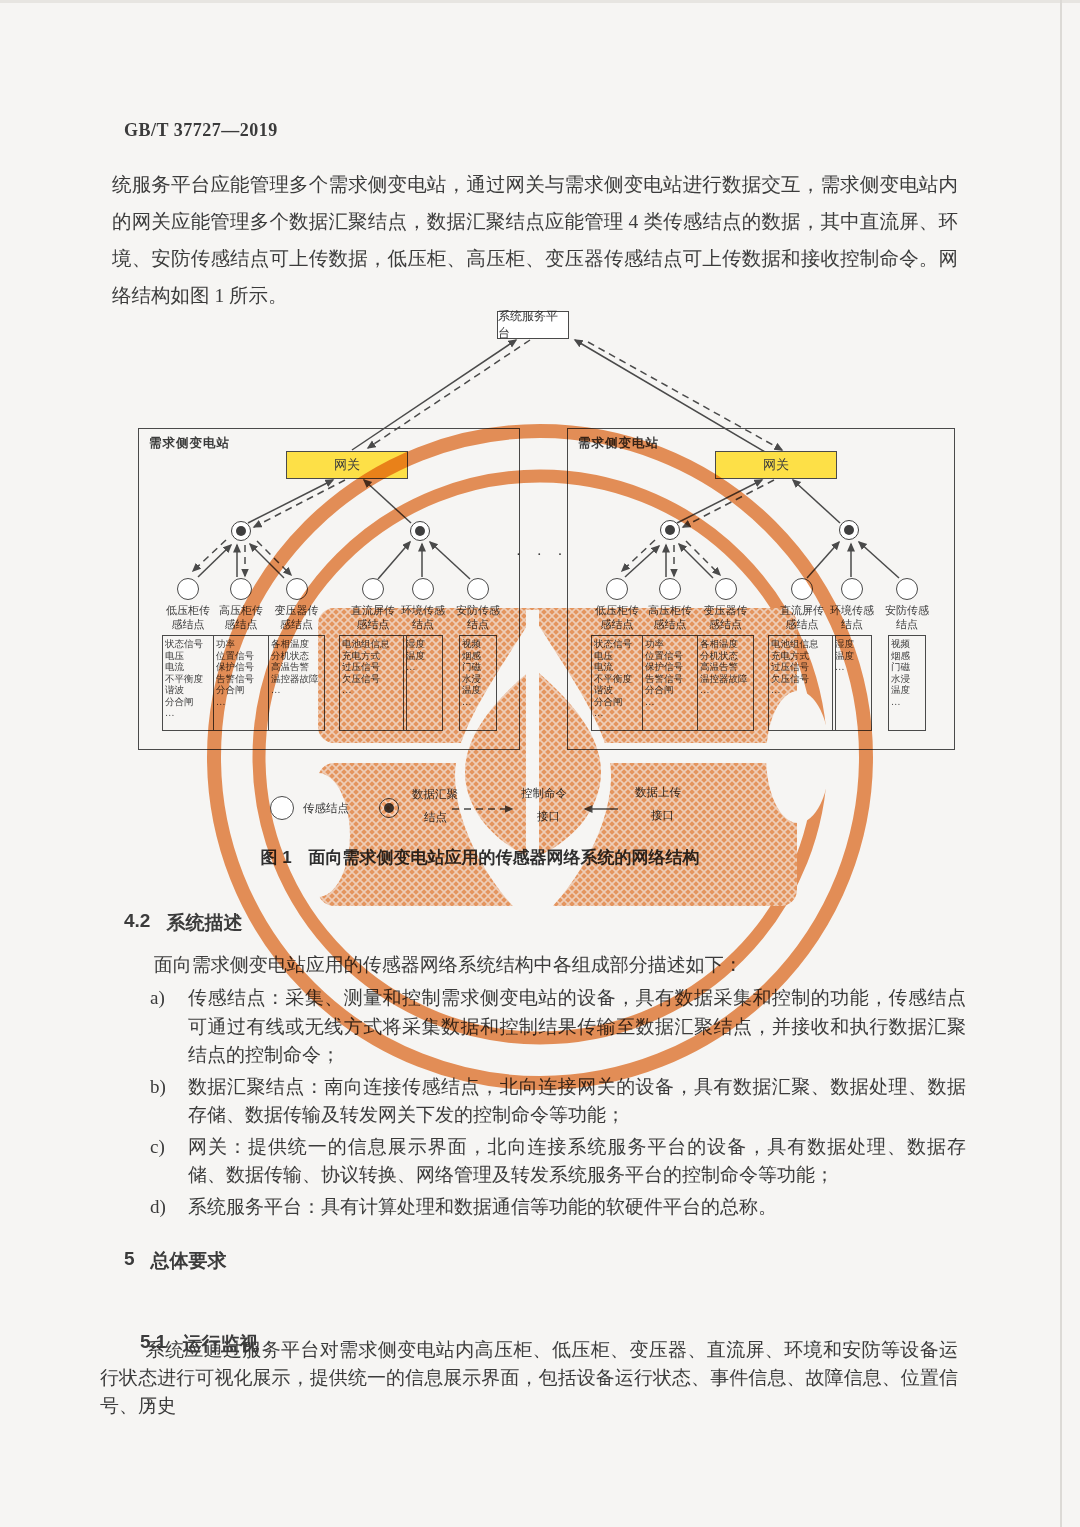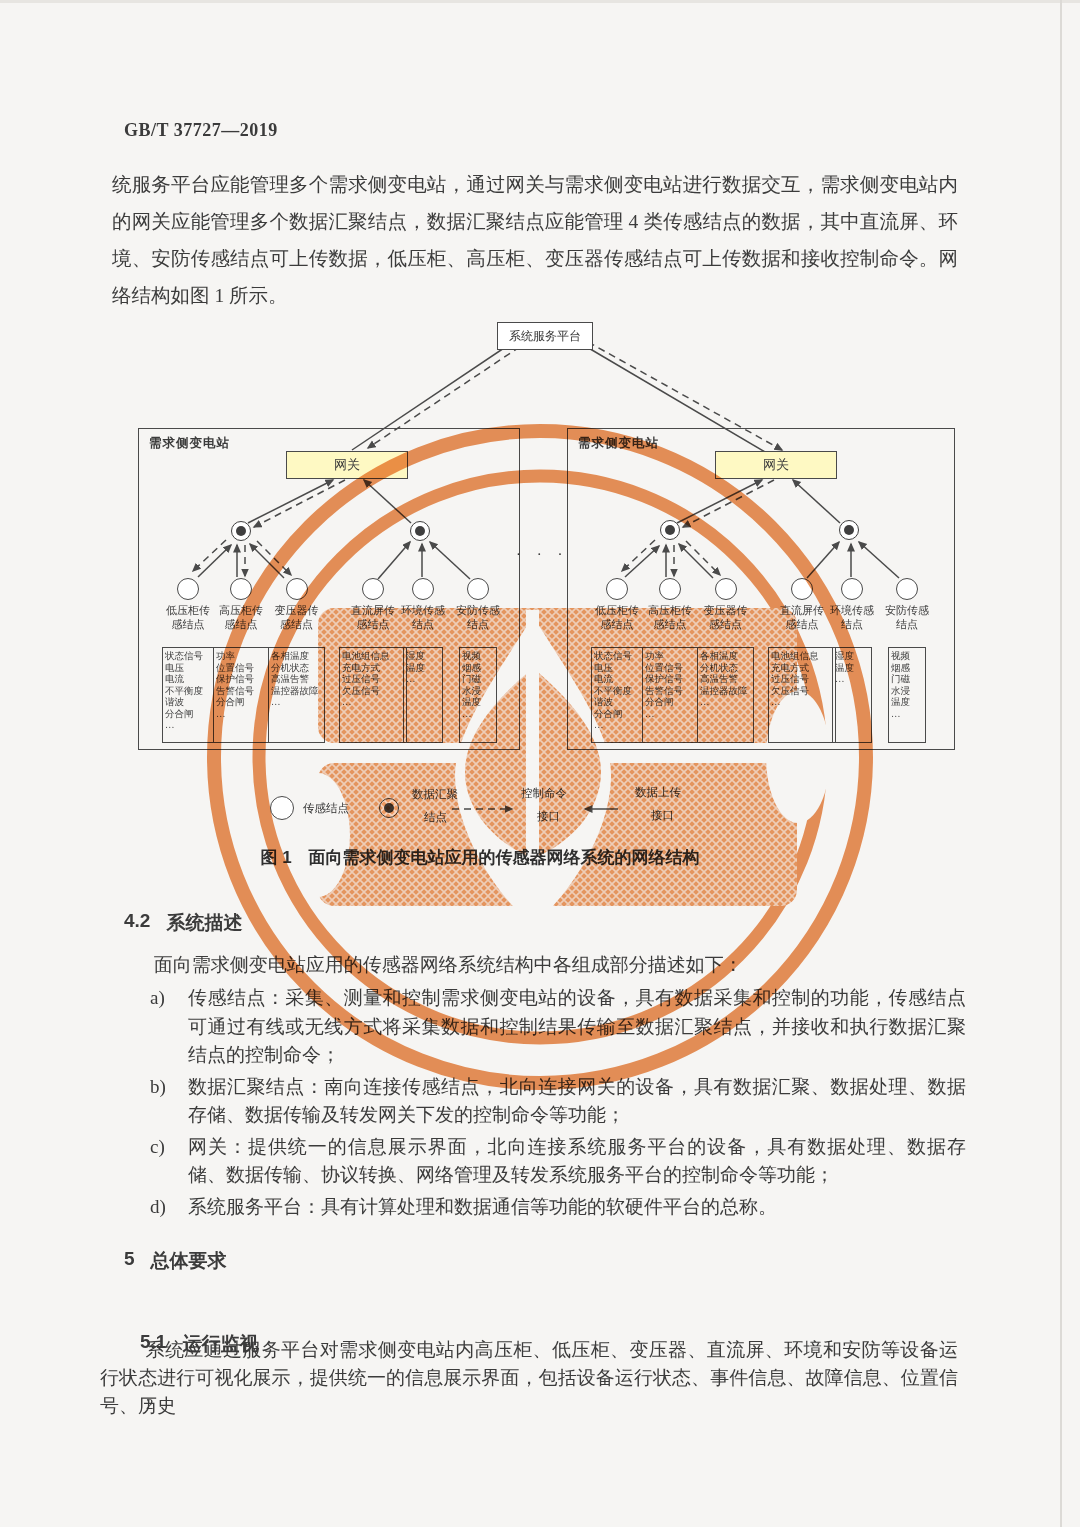--- a/index.html
+++ b/index.html
@@ -29,33 +29,33 @@
   .sec5{left:124px;top:1248px;}
   .sec51{left:140px;top:1303px;margin-top:28px;}
   .para5{left:100px;top:1336px;width:858px;font-size:19px;line-height:28px;text-indent:2.4em;text-align:justify;}
   .pageno{left:146px;top:1396px;font-size:15px;}
   
   .figure{left:0;top:300px;width:1080px;height:585px;}
   .figure svg.lines{position:absolute;left:0;top:0;}
   .fbox{position:absolute;border:1.4px solid var(--line);background:#fff;
         display:flex;align-items:center;justify-content:center;
         font-size:13px;color:#333;box-sizing:border-box;}
-  .platform{left:497px;top:22px;width:96px;height:28px;font-size:12px;}
+  .platform{left:497px;top:11px;width:72px;height:28px;font-size:12px;}
   .station{position:absolute;top:128px;height:322px;border:1.3px solid var(--line);box-sizing:border-box;}
   .station-1{left:138px;width:382px;}
   .station-2{left:567px;width:388px;}
   .st-label{position:absolute;left:10px;top:6px;font-size:12.5px;letter-spacing:1px;font-weight:bold;}
   .gateway{position:absolute;top:22px;left:147px;width:122px;height:28px;border:1.3px solid var(--line);
-           background:#fef9c3;display:flex;align-items:center;justify-content:center;font-size:13px;box-sizing:border-box;}
+           background:#fde047;display:flex;align-items:center;justify-content:center;font-size:13px;box-sizing:border-box;}
   .sensors{position:absolute;left:0;top:0;width:100%;height:100%;}
   .sensor{position:absolute;top:149px;display:flex;flex-direction:column;align-items:center;justify-content:space-between;}
   .sensor .scircle{width:20px;height:20px;border:1.4px solid var(--line);border-radius:50%;background:#fff;}
   .sensor .slabel{margin-top:3px;font-size:11px;line-height:14px;white-space:nowrap;text-align:center;}
   .sensor .slabel span{display:block;}
-  .sensor .sbox{margin-top:16px;width:100%;box-sizing:border-box;border:1.3px solid var(--line);
+  .sensor .sbox{margin-top:4px;width:100%;box-sizing:border-box;border:1.3px solid var(--line);
                 height:96px;padding:3px 2px;font-size:9.5px;line-height:11.5px;text-align:left;overflow:hidden;background:transparent;}
   .sensor.s1{left:23px;width:52px;}  .sensor.s2{left:74px;width:56px;}
   .sensor.s3{left:129px;width:57px;} .sensor.s4{left:200px;width:68px;}
   .sensor.s5{left:264px;width:40px;} .sensor.s6{left:320px;width:38px;}
   .agg{position:absolute;width:20px;height:20px;border:1.5px solid #3f3f3f;border-radius:50%;background:#fff;
        display:flex;align-items:center;justify-content:center;box-sizing:border-box;}
   .agg::after{content:"";width:10px;height:10px;border-radius:50%;background:#3f3f3f;}
   .dots{position:absolute;left:516px;top:246px;font-size:15px;letter-spacing:6px;color:#333;}
   .legend-label{position:absolute;font-size:11.5px;color:#333;white-space:nowrap;}
   .lcircle{position:absolute;left:270px;top:496px;width:24px;height:24px;border:1.4px solid var(--line);

